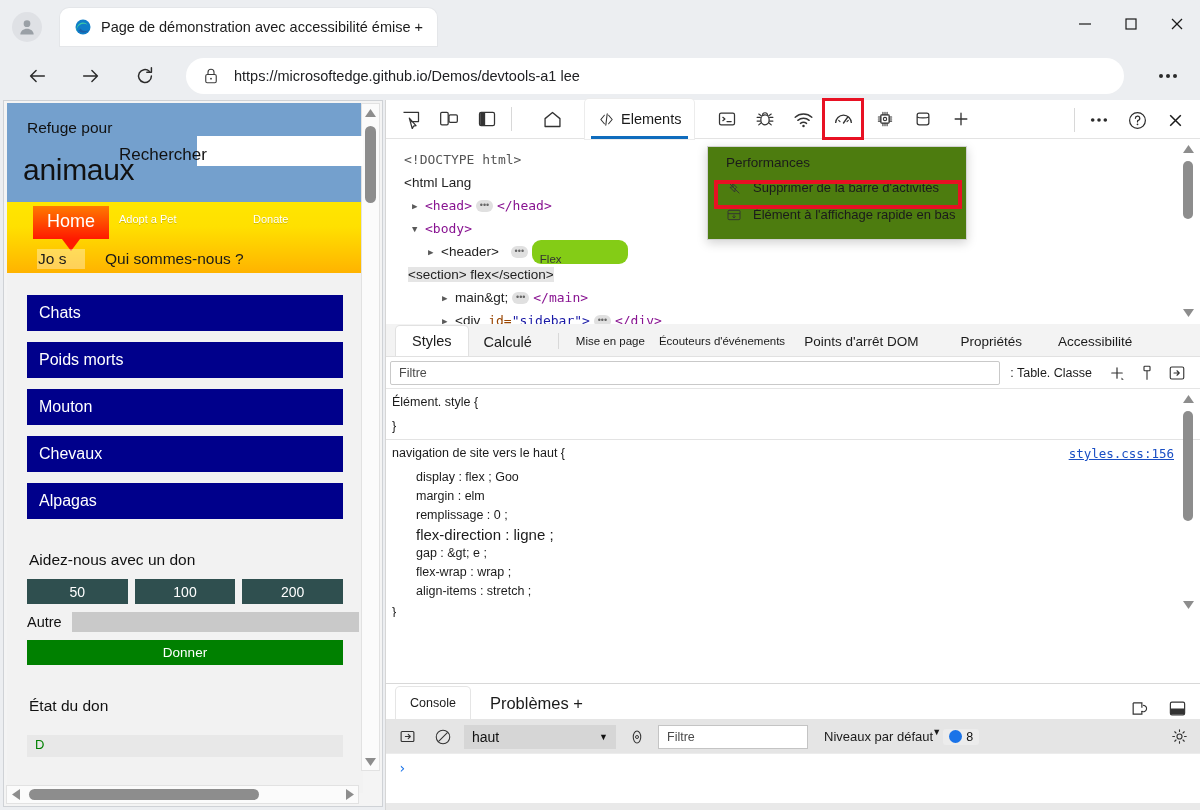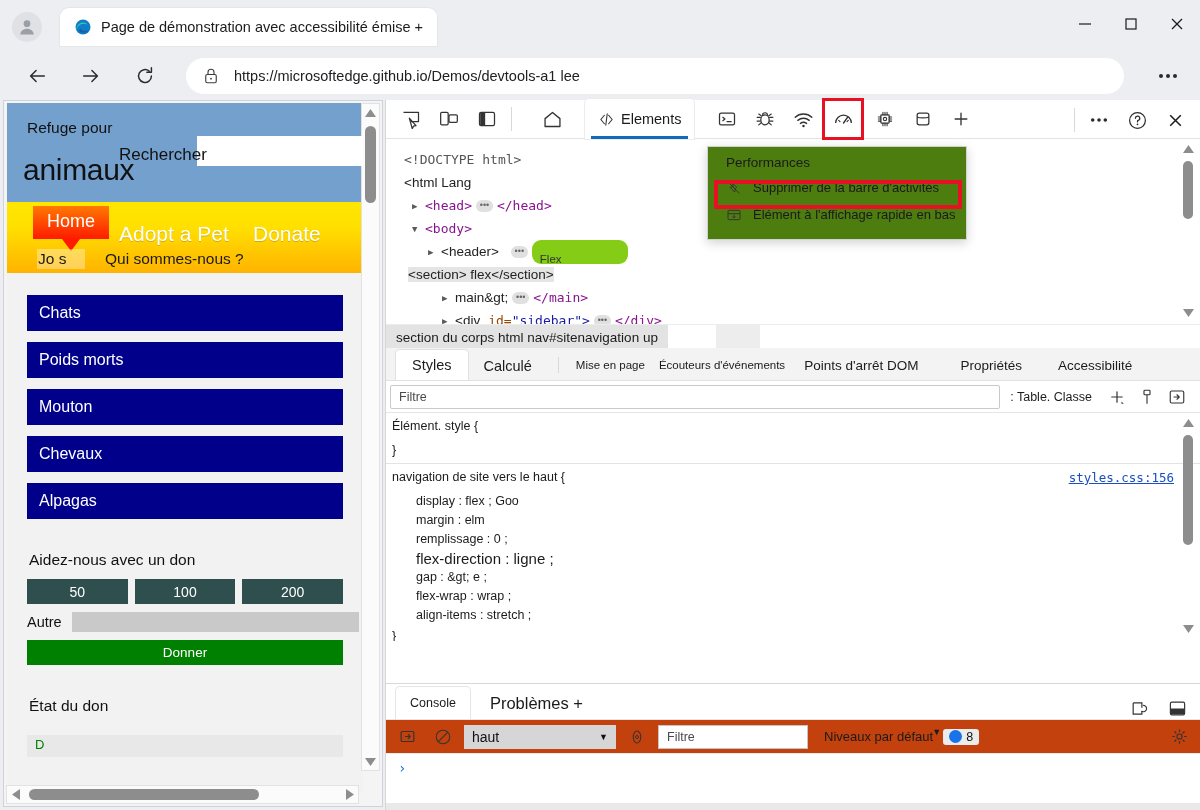--- a/index.html
+++ b/index.html
@@ -48,21 +48,21 @@
   .pg-h-title { position:absolute; left:20px; top:16px; font-size:15.5px; color:#111; }
   .pg-h-big { position:absolute; left:16px; top:50px; font-size:30px; color:#111; letter-spacing:-0.3px; }
   .pg-search-label { position:absolute; left:112px; top:42px; font-size:17px; color:#111; z-index:3; }
   .pg-search-box { position:absolute; left:190px; top:33px; width:175px; height:30px; background:#fff; z-index:2; }
 
   .pg-nav { position:relative; height:71px; background:linear-gradient(180deg,#ffe600 0%,#ffe000 35%,#ffb300 100%); }
   .nav-home { position:absolute; left:26px; top:4px; padding:5px 14px 7px; background:linear-gradient(180deg,#ff7a00 0%,#ff1a00 100%);
               color:#fff; font-size:18px; }
   .nav-home::after { content:""; position:absolute; left:50%; margin-left:-9px; bottom:-12px;
                      border-left:9px solid transparent; border-right:9px solid transparent; border-top:12px solid #ff1a00; }
-  .nav-a { position:absolute; top:20px; font-size:21px; color:#fff; text-shadow:0 1px 0 rgba(0,0,0,.18); }
+  .nav-a { position:absolute; top:11px; font-size:11px; color:#fff; text-shadow:0 1px 0 rgba(0,0,0,.18); }
   .nav-r2 { position:absolute; top:48px; font-size:15.5px; color:#1a1a1a; }
   .nav-jobs-bg { position:absolute; left:30px; top:47px; width:48px; height:20px; background:rgba(255,255,255,.35); }
 
   .pg-body { position:relative; background:#f2f2f2; padding-top:22px; }
   .cat { margin:0 20px 11px 20px; height:36px; background:#00008b; color:#fff; display:flex; align-items:center;
          padding-left:12px; font-size:16px; }
   .don-title { margin:32px 0 10px 22px; font-size:15.5px; color:#111; }
   .don-row { display:flex; gap:7px; margin:0 20px; }
   .don-btn { flex:1; height:25px; background:#2f4f4f; color:#fff; font-size:14px; display:flex;
              align-items:center; justify-content:center; }
@@ -159,21 +159,21 @@
   .rules-sb .thumb { position:absolute; left:2px; top:18px; width:10px; height:110px; background:#8d8d8d; border-radius:5px; }
 
   
   .console { position:absolute; left:0; bottom:0; width:814px; height:127px; border-top:1px solid #d8d8d8; background:#fff; }
   .ctabs { position:relative; height:36px; display:flex; align-items:flex-end; border-bottom:1px solid #e5e5e5; }
   .ctab { height:32px; display:flex; align-items:center; padding:0 14px; font-size:12.5px; color:#1b1b1b; }
   .ctab.active { background:#fff; border-radius:4px 4px 0 0; box-shadow:-1px 0 0 #e5e5e5,1px 0 0 #e5e5e5,0 -1px 0 #e5e5e5; }
   .ctab.big { font-size:16.5px; padding:0 10px; }
   .ctools { position:absolute; right:4px; top:4px; display:flex; }
   .crow2 { position:relative; height:34px; display:flex; align-items:center; gap:6px; padding:0 6px;
-           border-bottom:1px solid #ececec; background:#c2410c; }
+           border-bottom:1px solid #ececec; background:#e5e5e5; }
   .ctx-sel { width:152px; height:24px; background:#d6d6d6; display:flex; align-items:center; padding:0 8px;
              font-size:14px; color:#111; position:relative; }
   .ctx-sel .cv { position:absolute; right:8px; font-size:9px; }
   .cfilter { width:150px; height:24px; background:#fff; border:1px solid #c4c4c4; display:flex; align-items:center;
              padding-left:8px; font-size:12.5px; color:#4a4a4a; }
   .clevels { font-size:13px; color:#1b1b1b; position:relative; padding-right:4px; }
   .cbadge { display:inline-flex; align-items:center; gap:4px; background:#ececec; border-radius:3px; padding:1px 6px;
             font-size:12.5px; color:#111; }
   .cdot { width:13px; height:13px; border-radius:50%; background:#1a73e8; display:inline-block; }
   .cprompt { padding:6px 0 0 12px; font-size:14px; color:#1a73e8; font-family:"DejaVu Sans Mono", monospace; }
@@ -477,24 +477,20 @@
         <svg width="11" height="8" viewBox="0 0 11 8" style="position:absolute;left:2px;top:2px">
             <polygon points="5.5,0 11,8 0,8" fill="#8d8d8d"></polygon>
           </svg>
         <div class="thumb"></div>
         <svg width="11" height="8" viewBox="0 0 11 8" style="position:absolute;left:2px;bottom:2px">
             <polygon points="0,0 11,0 5.5,8" fill="#8d8d8d"></polygon>
           </svg>
       </div>
     </div>
 
-    <div class="crumb">
-      <div class="crumb-pad"></div>
-      <div class="crumb-in">section du corps html nav#sitenavigation up</div>
-    </div>
 
     <div class="stabs">
       <div class="stab active" style="margin-left:10px">Styles</div>
       <div class="stab">Calculé</div>
       <div class="dt-sep" style="height:16px;margin:0 10px 7px"></div>
       <div class="stab small" style="padding-bottom:2px">Mise en page</div>
       <div class="stab small" style="padding-bottom:2px">Écouteurs d'événements</div>
       <div class="stab med">Points d'arrêt DOM</div>
       <div class="stab med" style="margin-left:18px">Propriétés</div>
       <div class="stab med" style="margin-left:12px">Accessibilité</div>

